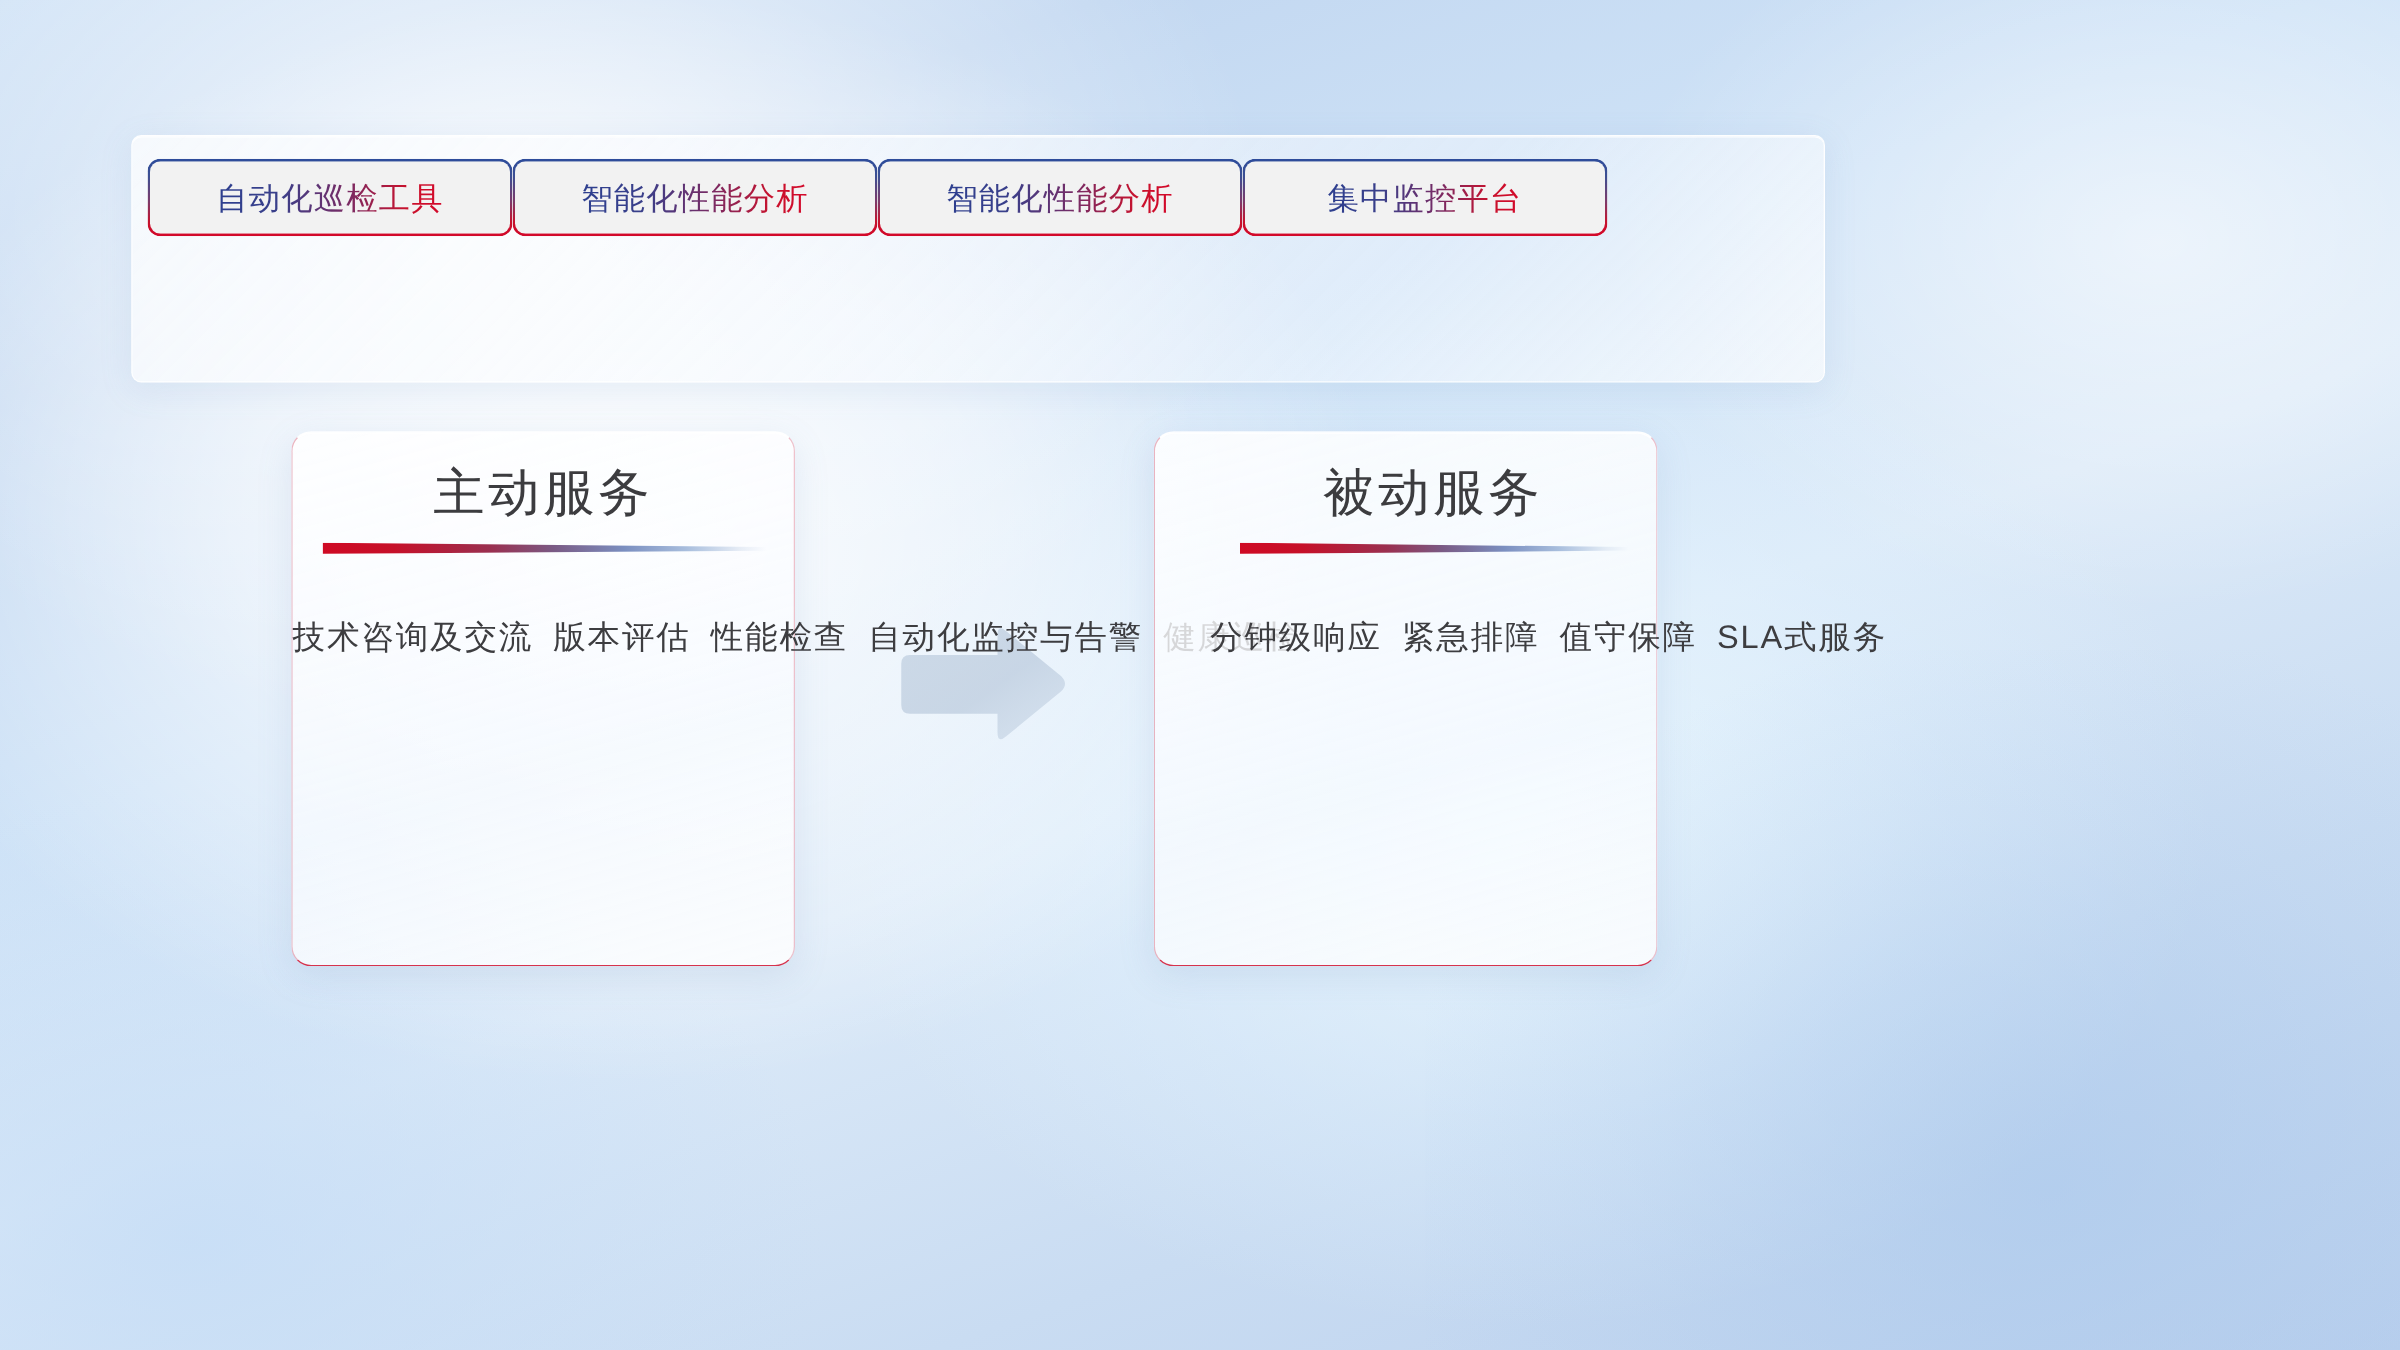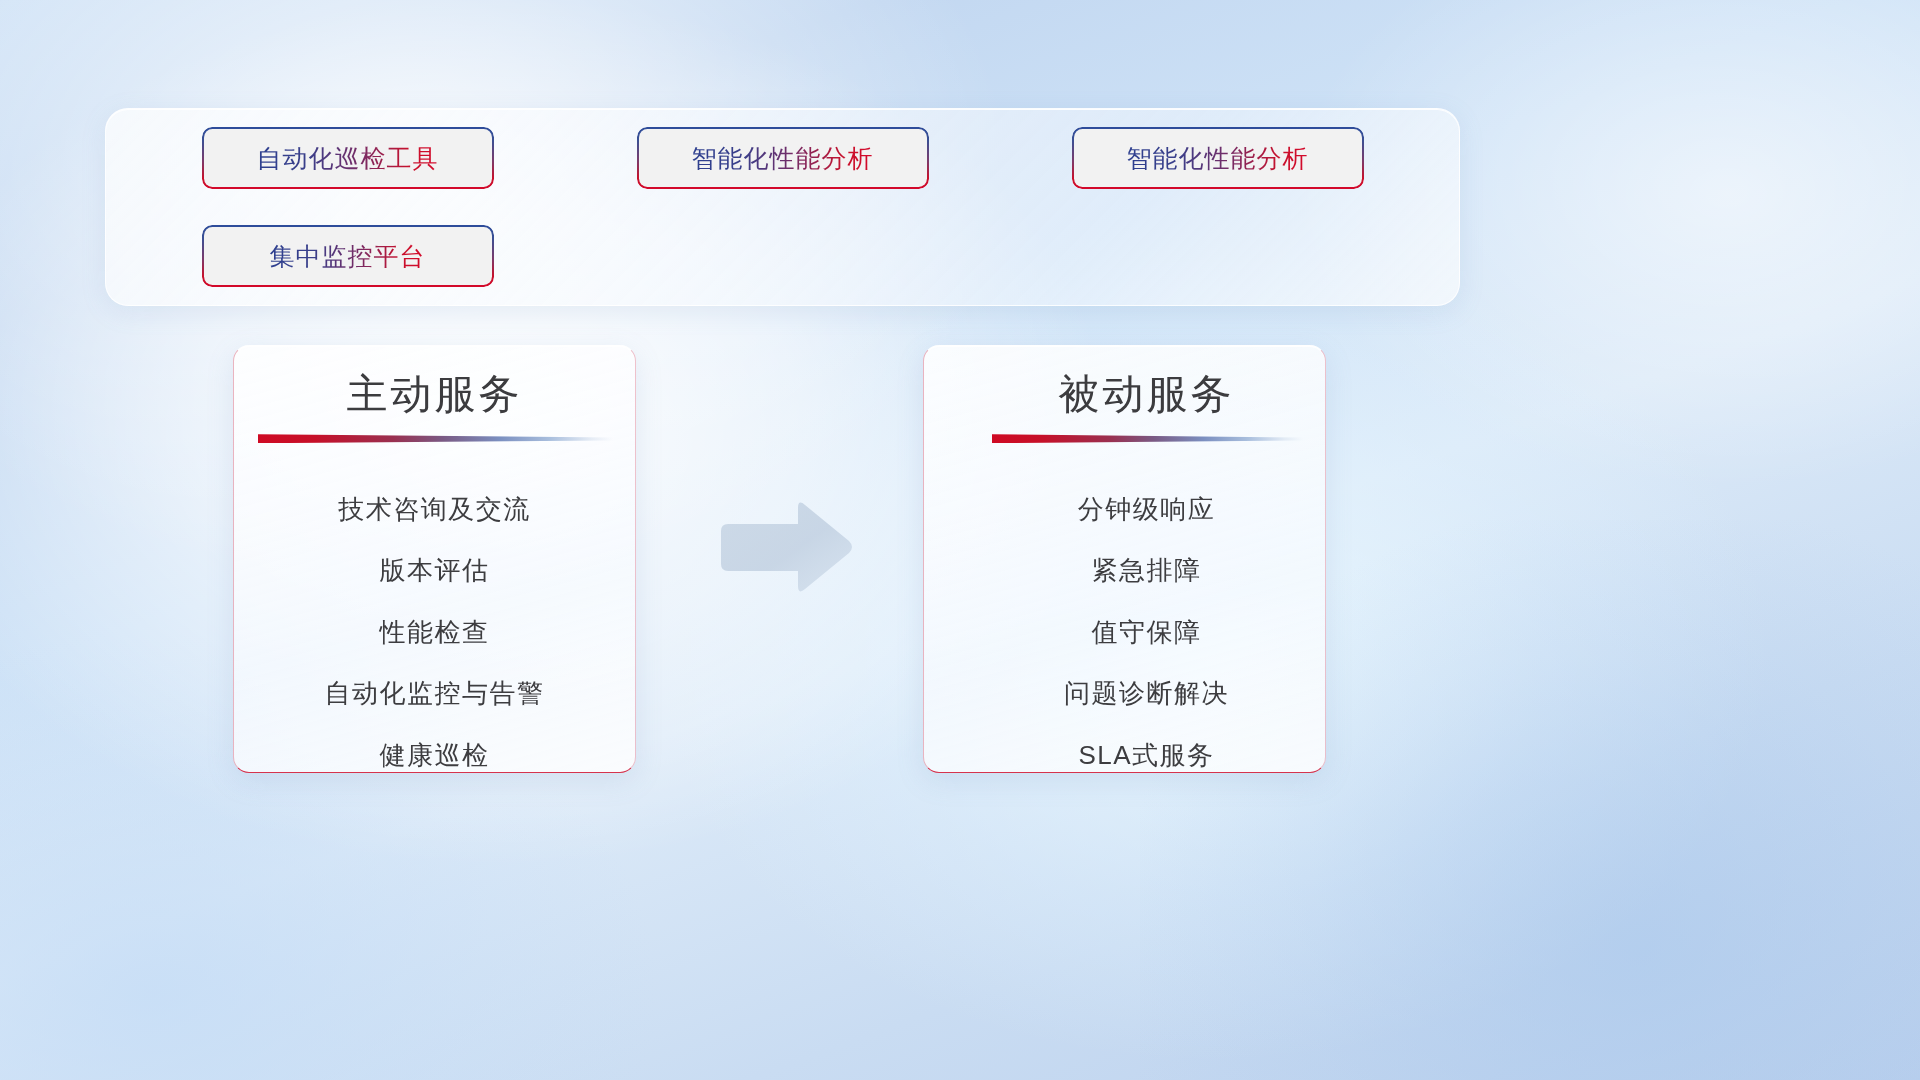--- a/index.html
+++ b/index.html
@@ -43,30 +43,30 @@
     pointer-events: none;
   }
 
   
   .top-panel {
     position: absolute;
     left: 105px;
     top: 108px;
     width: 1355px;
     height: 198px;
-    border-radius: 23px;
+    border-radius: 8px;
     background: linear-gradient(135deg, rgba(255,255,255,0.72) 0%, rgba(250,252,255,0.58) 40%, rgba(243,248,254,0.50) 72%, rgba(255,255,255,0.62) 100%);
     border: 1px solid rgba(255,255,255,0.85);
     box-shadow: 0 6px 26px rgba(110,145,190,0.13), inset 0 1px 0 rgba(255,255,255,0.9);
     display: grid;
-    grid-template-columns: repeat(3, 1fr);
+    grid-template-columns: repeat(5, 1fr);
     grid-template-rows: repeat(2, 1fr);
     align-items: center;
     justify-items: center;
-    padding: 0 24px;
+    padding: 0 12px;
     box-sizing: border-box;
     z-index: 3;
   }
 
   .pill {
     position: relative;
     width: 292px;
     height: 62px;
     border-radius: 10px;
     background: #f2f2f2;
@@ -142,23 +142,23 @@
     left: 0; top: 2px;
     width: 100%;
     height: 9px;
     background: linear-gradient(90deg, #cf0a24 0%, #c61029 16%, #9a3050 38%, #7a5a84 52%, #7b8fc0 68%, #a8bedd 82%, rgba(190,206,228,0.35) 94%, rgba(200,214,232,0) 100%);
     clip-path: polygon(0 0, 100% 38%, 100% 70%, 0 100%);
   }
 
   .card-list {
     margin-top: 30px;
     display: flex;
-    flex-direction: column;
+    flex-direction: row;
     align-items: center;
-    gap: 0;
+    gap: 16px;
   }
   .card-item {
     font-size: 26px;
     color: #3d3d40;
     letter-spacing: 1.5px;
     line-height: 1.25;
     padding: 14.5px 0;
     white-space: nowrap;
   }
 
@@ -230,18 +230,17 @@
     <div class="card-title">被动服务</div>
 
     <div class="divider-wrap">
       <div class="divider"></div>
     </div>
 
     <div class="card-list">
       <div class="card-item">分钟级响应</div>
       <div class="card-item">紧急排障</div>
       <div class="card-item">值守保障</div>
-      <div class="card-item">问题诊断解决</div>
       <div class="card-item">SLA式服务</div>
     </div>
   </div>
 
 </div>
 
 </body></html>

